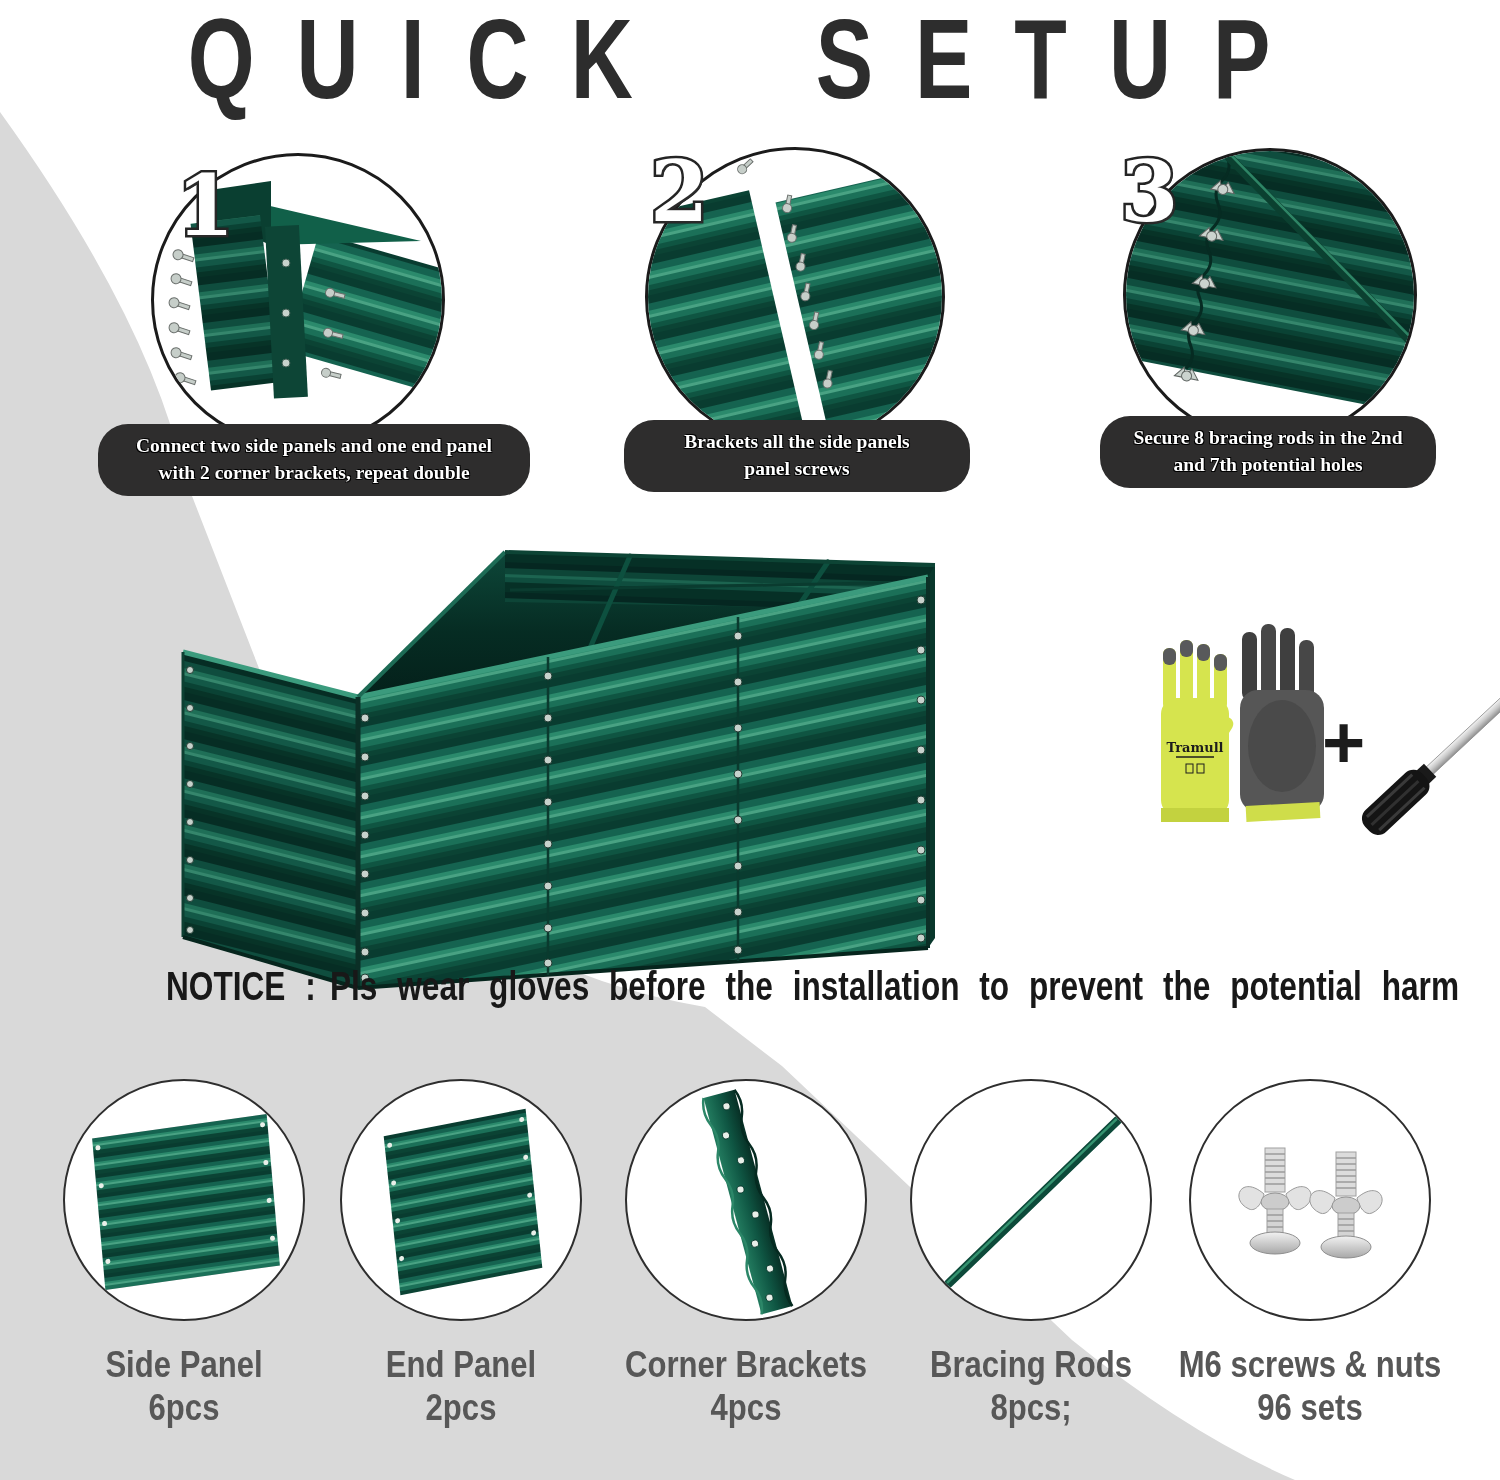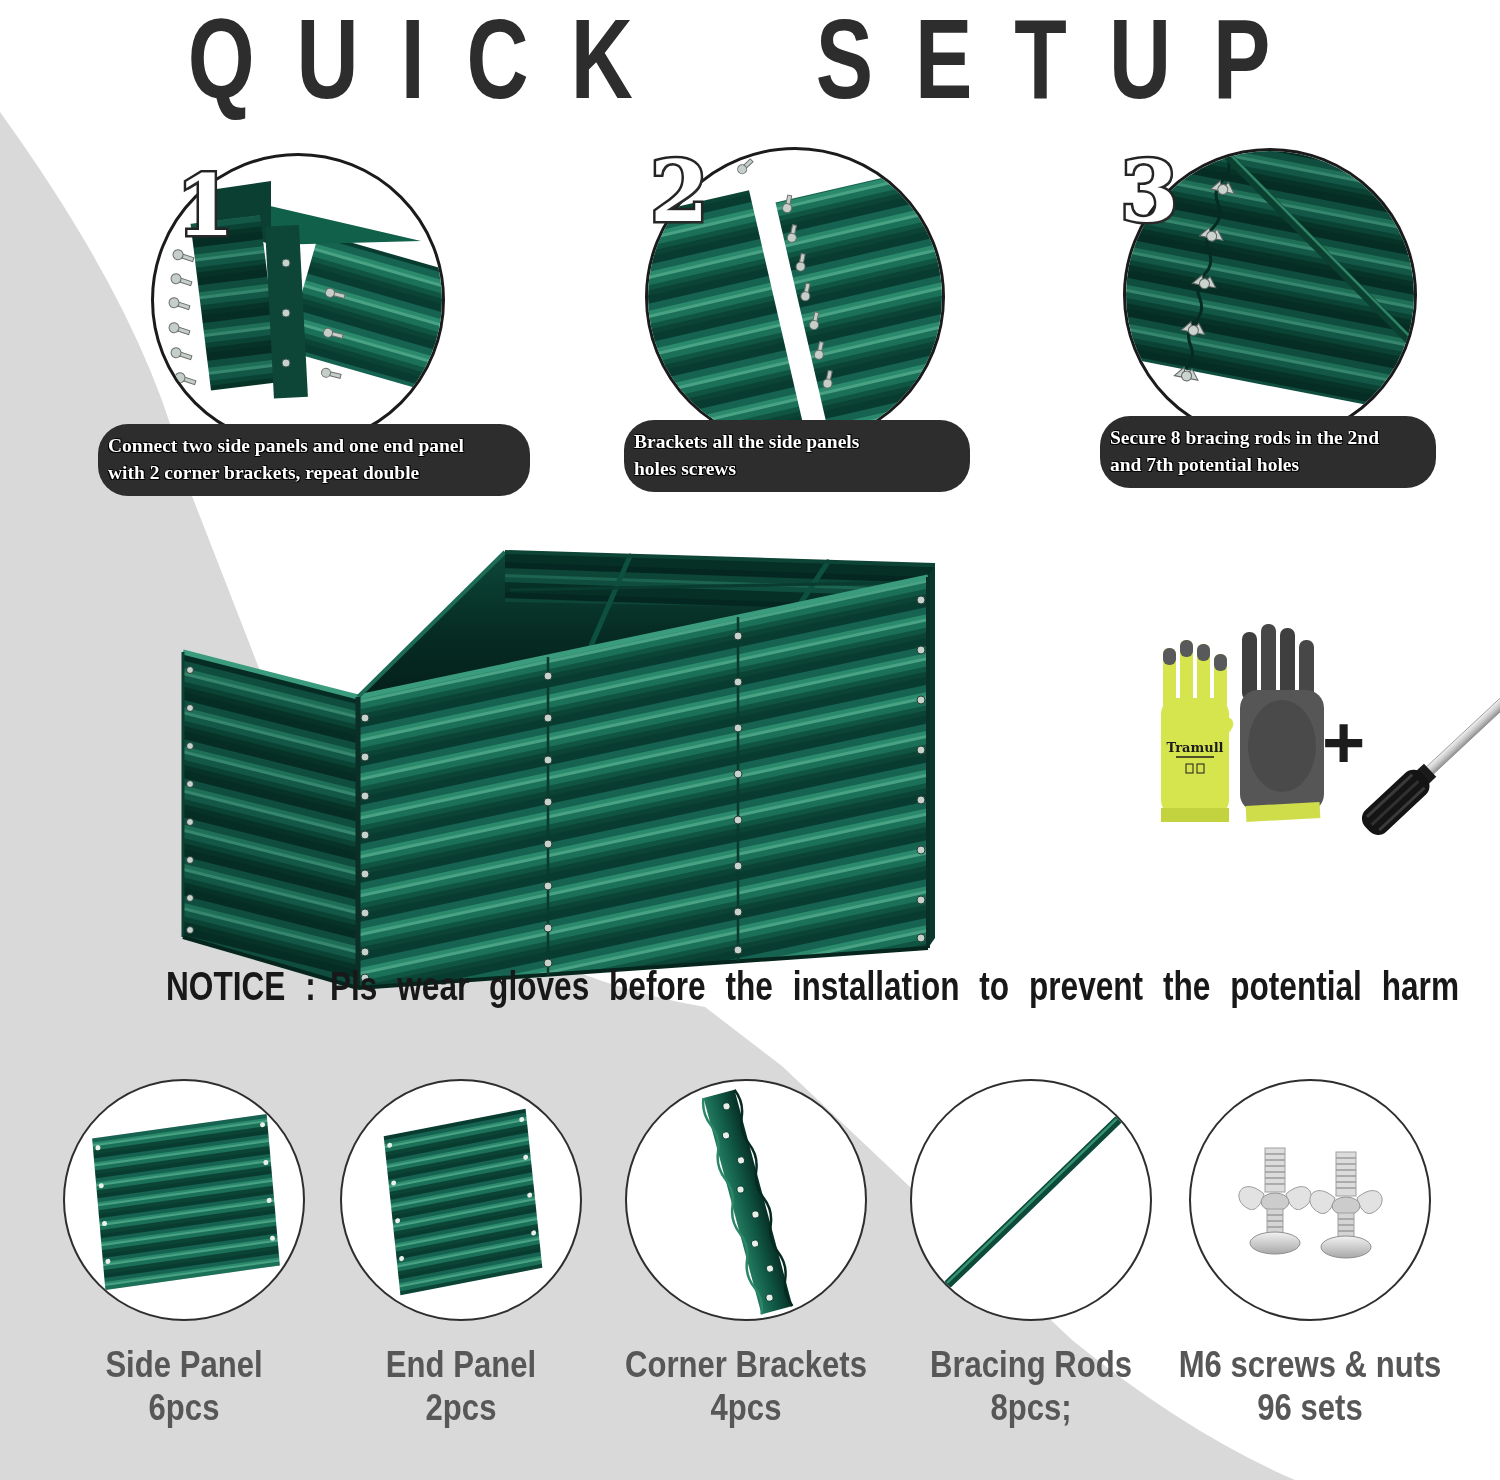--- a/index.html
+++ b/index.html
@@ -17,21 +17,21 @@
   
   .step-circle{position:absolute;border-radius:50%;background:#ffffff;border:3px solid #1b1b1b;
     overflow:hidden;box-sizing:border-box;}
   .step-num{position:absolute;font-family:"DejaVu Serif",serif;font-weight:bold;font-size:84px;
     line-height:1;color:#ffffff;-webkit-text-stroke:5px #242424;paint-order:stroke;
     text-shadow:2px 2px 0 #2a2a2a;z-index:6;}
 
   
   .pill{position:absolute;background:#2e2d2d;border-radius:30px;color:#ffffff;
     font-family:"Liberation Serif",serif;font-weight:bold;font-size:19.5px;line-height:1.38;
-    text-align:left;padding:9px 10px;z-index:7;
+    text-align:center;padding:9px 10px;z-index:7;
     text-shadow:1px 1px 0 #000,-1px 1px 0 #000,1px -1px 0 #000;}
   .pill div{white-space:nowrap;}
 
   
   .notice{position:absolute;left:166px;top:964px;white-space:nowrap;
     font-family:"Liberation Sans",sans-serif;font-weight:bold;font-size:40px;color:#181818;
     transform:scaleX(0.79);transform-origin:left center;word-spacing:14px;z-index:5;}
   .notice span{margin-right:18px;}
 
   
@@ -231,21 +231,21 @@
               <rect x="0" y="-2" width="13" height="4"></rect>
               <circle cx="0" cy="0" r="4.5"></circle>
             </g>
         </g>
       </g>
     </svg>
   </div>
   <div class="step-num" style="left:650px;top:150px;">2</div>
   <div class="pill" style="left:624px;top:420px;width:326px;">
     <div>Brackets all the side panels</div>
-    <div>holes screws</div>
+    <div>panel screws</div>
   </div>
 
   <div class="step-circle" style="left:1123px;top:148px;width:294px;height:294px;">
     <svg width="294" height="294" viewBox="-147 -147 294 294">
       <g transform="rotate(11)">
         <rect x="-180" y="-175" width="360" height="262" fill="url(#corrDark)"></rect>
         <path d="M -72,-130 q 8,12 0,24 t 0,24 t 0,24 t 0,24 t 0,24 t 0,24 t 0,24 t 0,24 t 0,24" fill="none" stroke="#062b22" stroke-width="3"></path>
         <g fill="#cbd3ce" stroke="#5f6562" stroke-width="1">
           <g transform="translate(-70,-98)">
               <path d="M-12,3 L-4,-7 L-1,2 L4,-7 L12,3 Z"></path>

